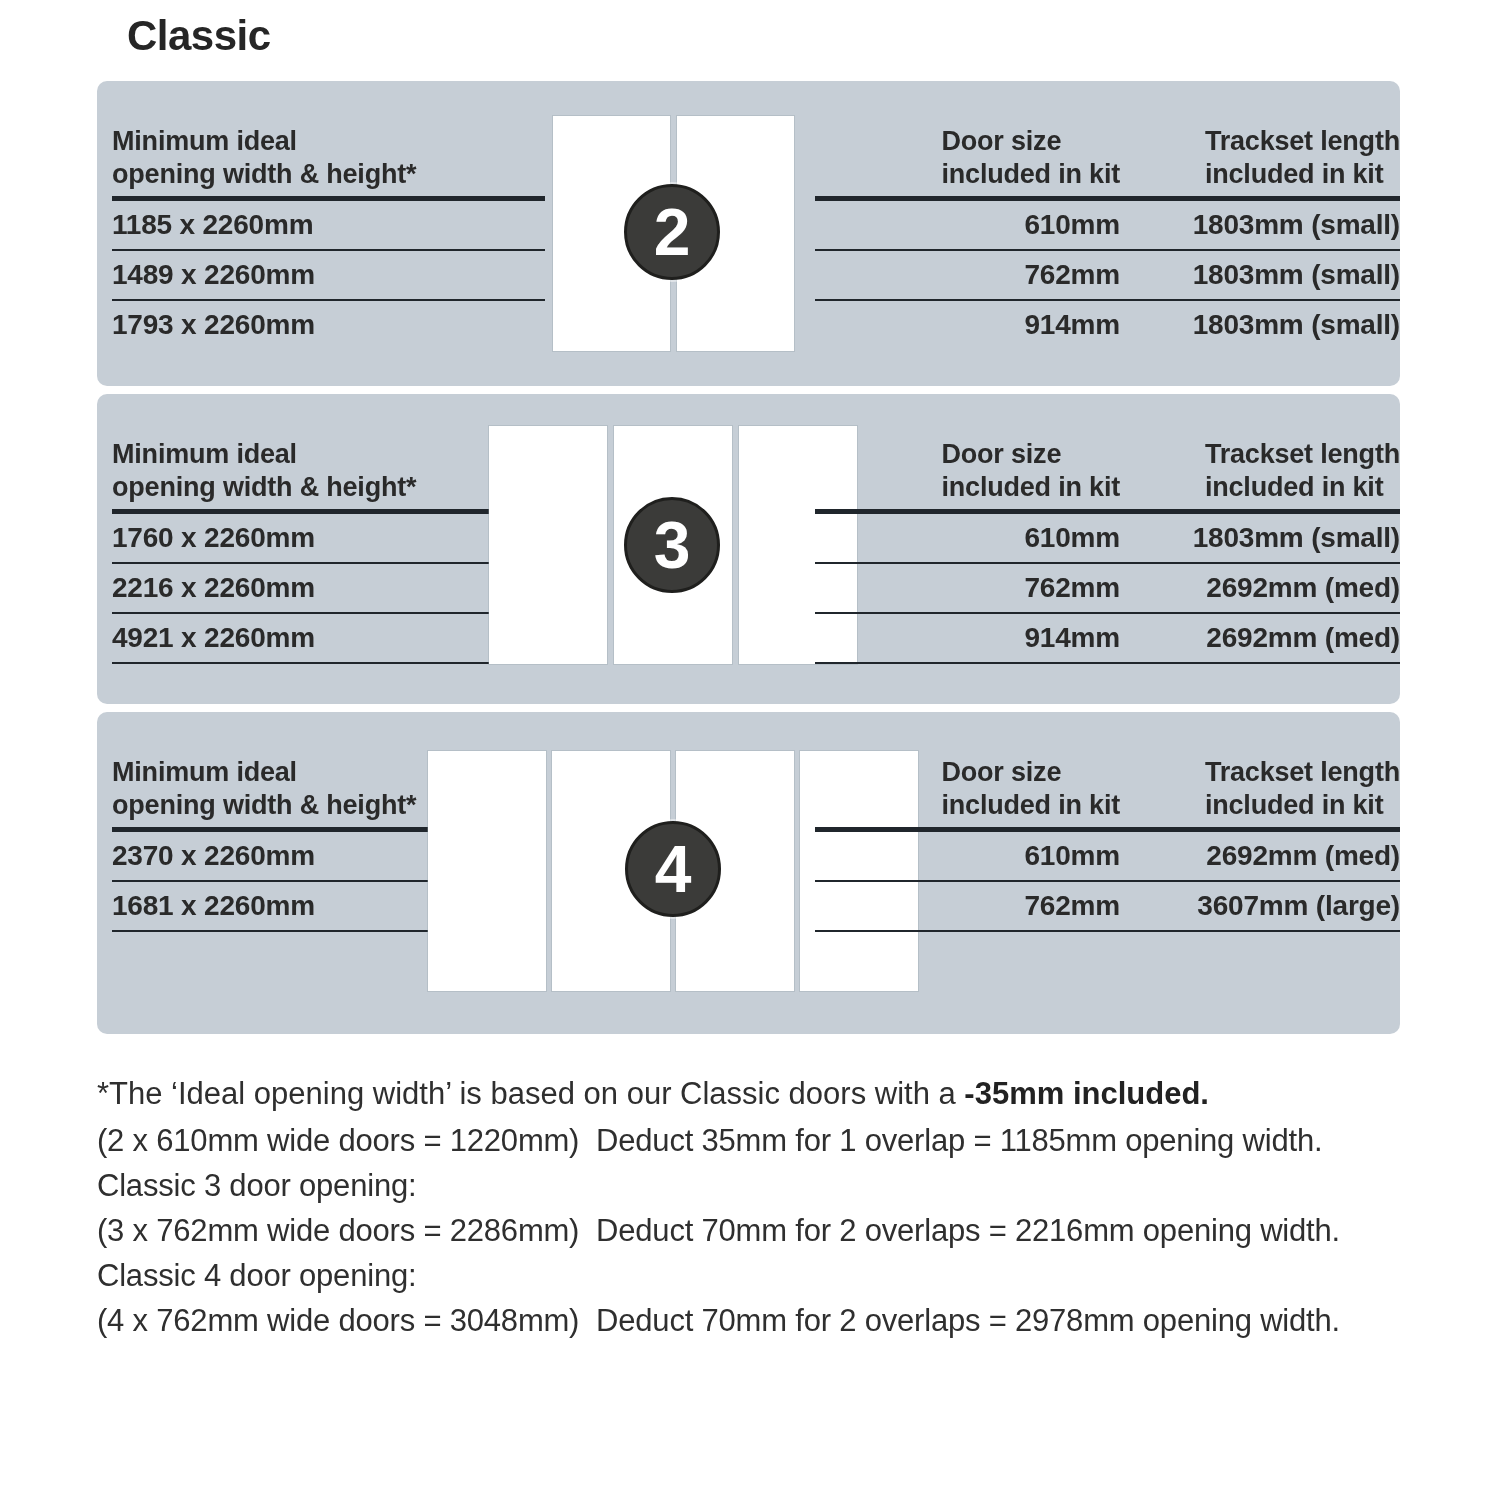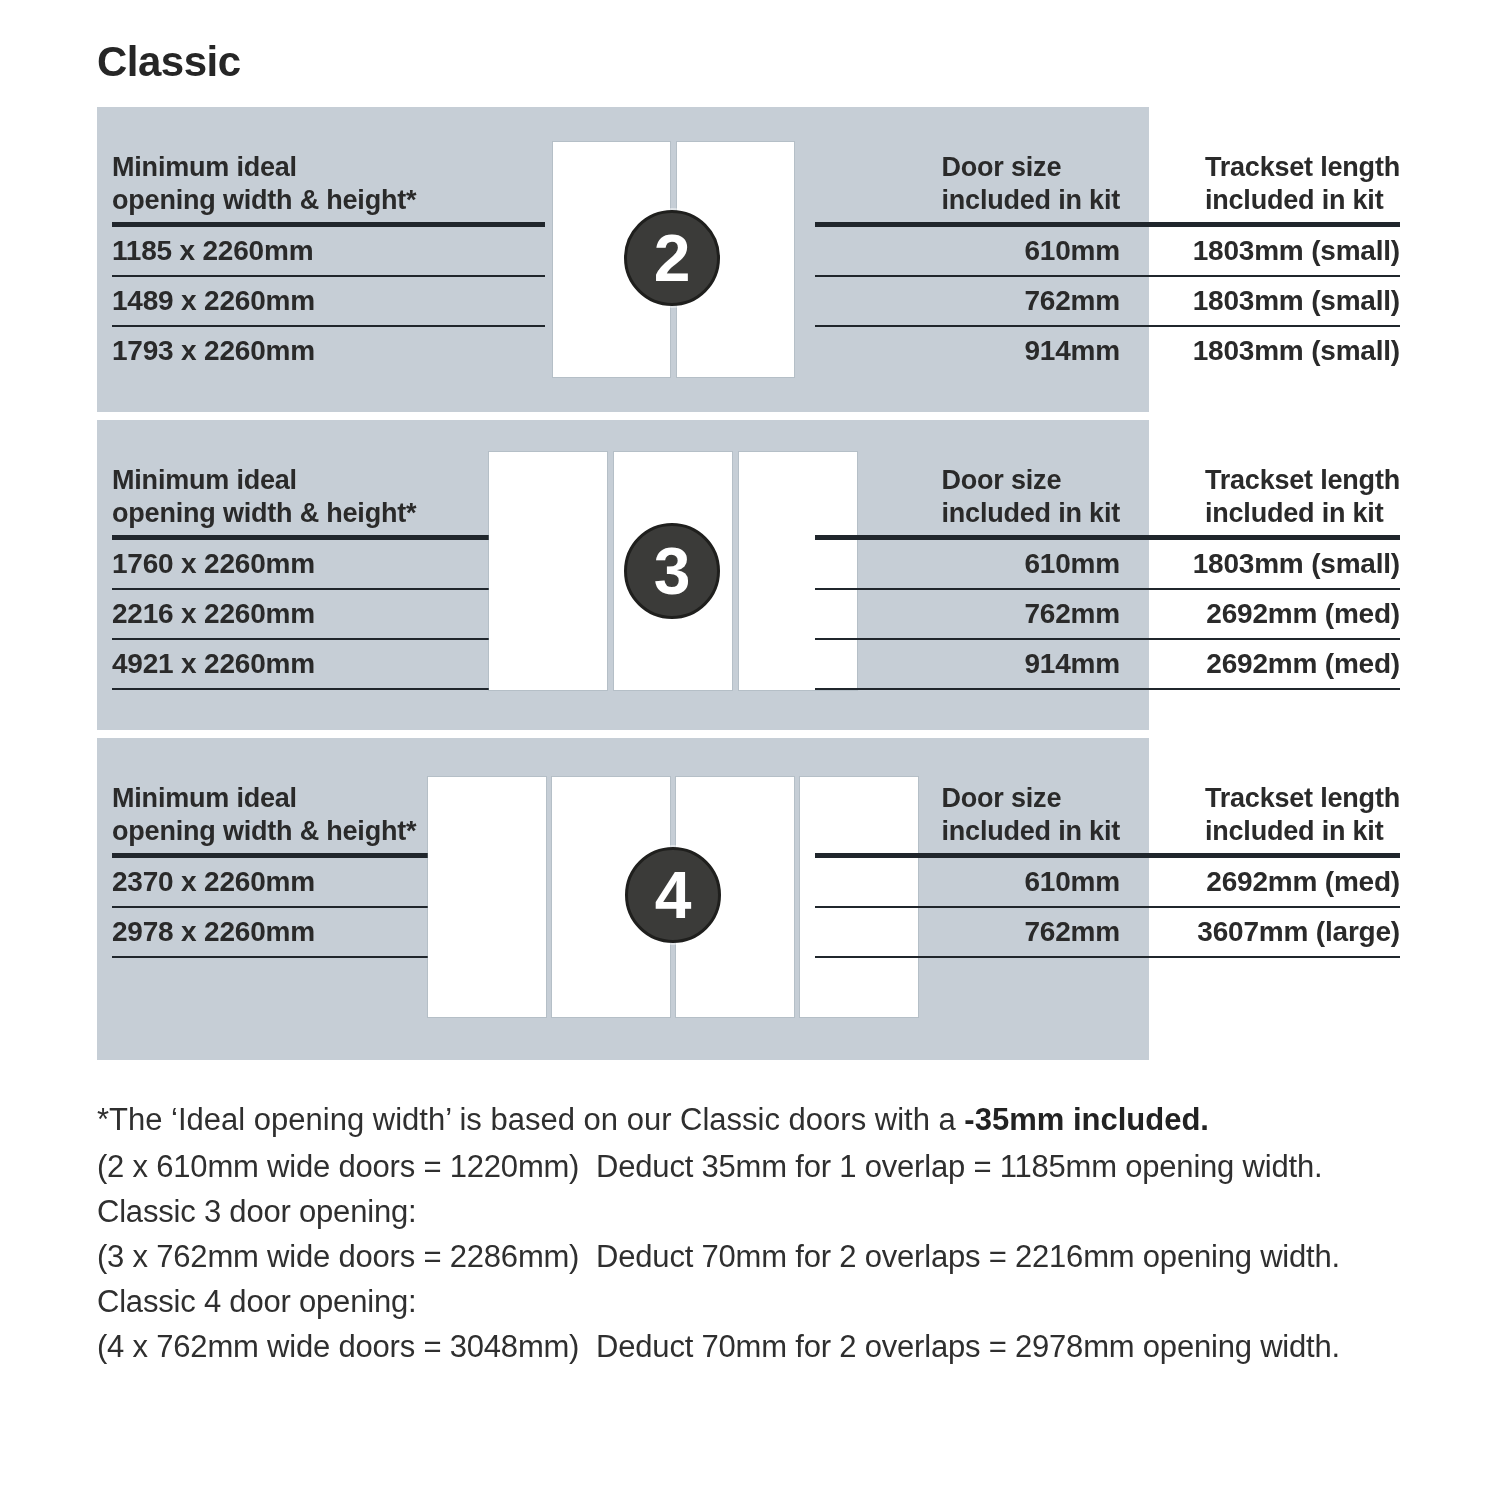--- a/index.html
+++ b/index.html
@@ -6,23 +6,23 @@
     --panel:#c6ced6;
     --badge:#3b3b39;
     --ink:#2a2a2a;
     --line:#20262c;
     --door:#ffffff;
   }
   *{margin:0;padding:0;box-sizing:content-box;}
   html,body{width:1500px;height:1500px;background:#ffffff;overflow:hidden;}
   body{font-family:"Liberation Sans", sans-serif;color:var(--ink);}
   .content{position:absolute;left:97px;top:0;width:1303px;}
-  h1.title{padding-top:38px;font-size:42px;line-height:48px;font-weight:bold;color:#262626;letter-spacing:-0.5px;}
+  h1.title{padding-top:12px;font-size:42px;line-height:48px;font-weight:bold;color:#262626;letter-spacing:-0.5px;margin-left:30px;}
   #panels{margin-top:21px;}
-  .panel{position:relative;width:1052px;background:var(--panel);}
+  .panel{position:relative;width:1303px;background:var(--panel);border-radius:10px;}
   .panel.s0{height:305px;margin-bottom:8px;}
   .panel.s1{height:310px;margin-bottom:8px;}
   .panel.s2{height:322px;}
 
   
   .left-col{position:absolute;left:15px;top:0;width:433px;}
   .col-head{height:115px;padding-top:44px;box-sizing:border-box;
             font-size:27px;line-height:33px;font-weight:bold;letter-spacing:-0.2px;}
   .thick-line{height:5px;background:var(--line);}
   .row{height:48px;line-height:48px;border-bottom:2px solid var(--line);
@@ -159,21 +159,21 @@
   </section>
       <section class="panel s2">
     <div class="left-col">
       <div class="col-head">
         <span>Minimum ideal</span><br>
         <span>opening width &amp; height*</span>
       </div>
       <div class="thick-line"></div>
       <div class="rows">
             <div class="row">2370 x 2260mm</div>
-            <div class="row">2978 x 2260mm</div>
+            <div class="row">1681 x 2260mm</div>
           </div>
     </div>
 
     <div class="doors">
           <div class="door"></div>
           <div class="door"></div>
           <div class="door"></div>
           <div class="door"></div>
         </div>
     <div class="badge">4</div>

